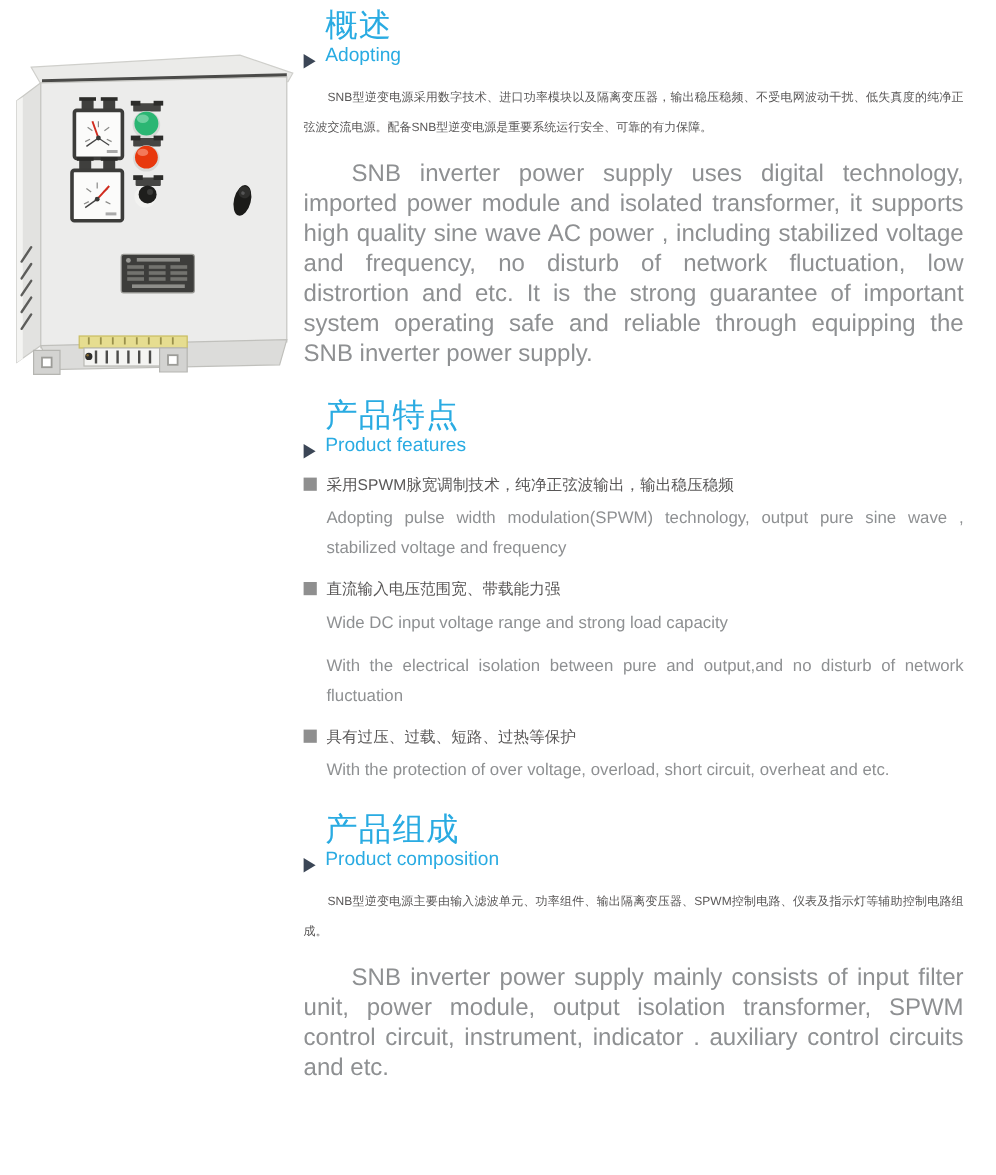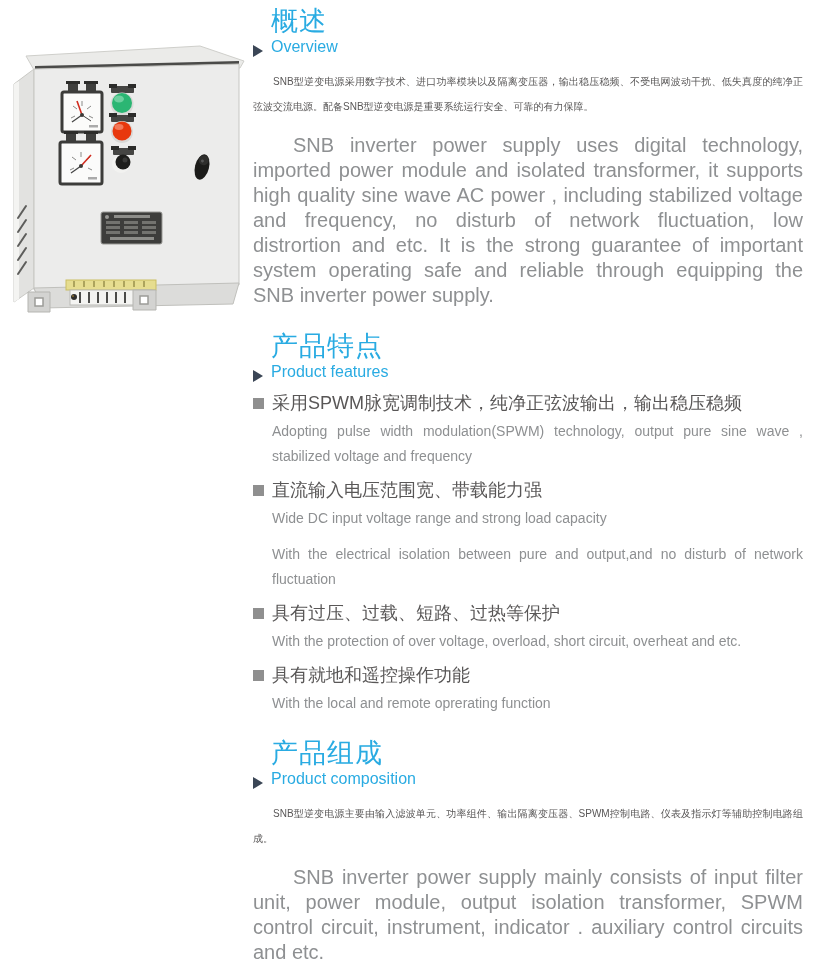--- a/index.html
+++ b/index.html
@@ -26,21 +26,21 @@
   .sec-title-en{font-size:16px;line-height:20px;color:var(--accent);margin-top:1px;}
 
   .para{font-size:10px;line-height:25px;text-align:justify;text-indent:2em;}
   .cn-para{color:var(--text-cn);margin-top:12px;}
   .en-para{color:var(--text-en);margin-top:14px;font-size:20px;}
 
   .sec-features{margin-top:23px;}
   .sec-composition{margin-top:22px;}
 
   .feat{margin-top:11px;}
-  .feat-cn{display:flex;align-items:center;font-size:18px;color:var(--text-cn);line-height:21px;}
+  .feat-cn{display:flex;align-items:center;font-size:13px;color:var(--text-cn);line-height:21px;}
   .sq{flex:0 0 auto;width:11px;height:11px;background:var(--bullet);margin-right:8px;}
   .feat-en{margin:5px 0 0 19px;font-size:14px;line-height:25px;color:var(--text-en);text-align:justify;}
   .feat-list{margin-top:4px;}
 </style>
 </head>
 <body>
 
 <div class="photo">
   <svg width="244" height="290" viewBox="0 0 244 290">
 
@@ -162,21 +162,21 @@
   </svg>
 </div>
 
 <div class="content">
 
   <section class="sec-overview">
     <header class="sec-head">
       <span class="tri"></span>
       <div>
         <h2 class="sec-title-cn">概述</h2>
-        <div class="sec-title-en">Overview</div>
+        <div class="sec-title-en">Adopting</div>
       </div>
     </header>
     <p class="para cn-para">SNB型逆变电源采用数字技术、进口功率模块以及隔离变压器，输出稳压稳频、不受电网波动干扰、低失真度的纯净正弦波交流电源。配备SNB型逆变电源是重要系统运行安全、可靠的有力保障。</p>
     <p class="para en-para">SNB inverter power supply uses digital technology, imported power module and isolated transformer, it supports high quality sine wave AC power , including stabilized voltage and frequency, no disturb of network fluctuation, low distrortion and etc. It is the strong guarantee of important system operating safe and reliable through equipping the SNB inverter power supply.</p>
   </section>
 
   <section class="sec-features">
     <header class="sec-head">
       <span class="tri"></span>
       <div>
@@ -202,27 +202,20 @@
       <div class="feat">
         <p class="feat-en">With the electrical isolation between pure and output,and no disturb of network fluctuation</p>
       </div>
       <div class="feat">
         <div class="feat-cn">
           <span class="sq"></span>
           <span>具有过压、过载、短路、过热等保护</span>
         </div>
         <p class="feat-en">With the protection of over voltage, overload, short circuit, overheat and etc.</p>
       </div>
-      <div class="feat">
-        <div class="feat-cn">
-          <span class="sq"></span>
-          <span>具有就地和遥控操作功能</span>
-        </div>
-        <p class="feat-en">With the local and remote oprerating function</p>
-      </div>
     </div>
   </section>
 
   <section class="sec-composition">
     <header class="sec-head">
       <span class="tri"></span>
       <div>
         <h2 class="sec-title-cn">产品组成</h2>
         <div class="sec-title-en">Product composition</div>
       </div>

